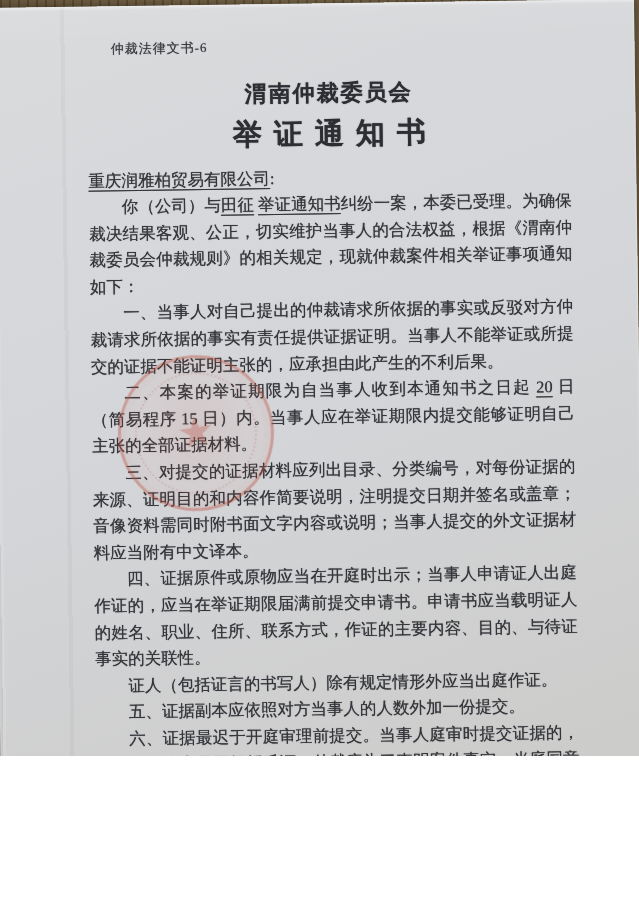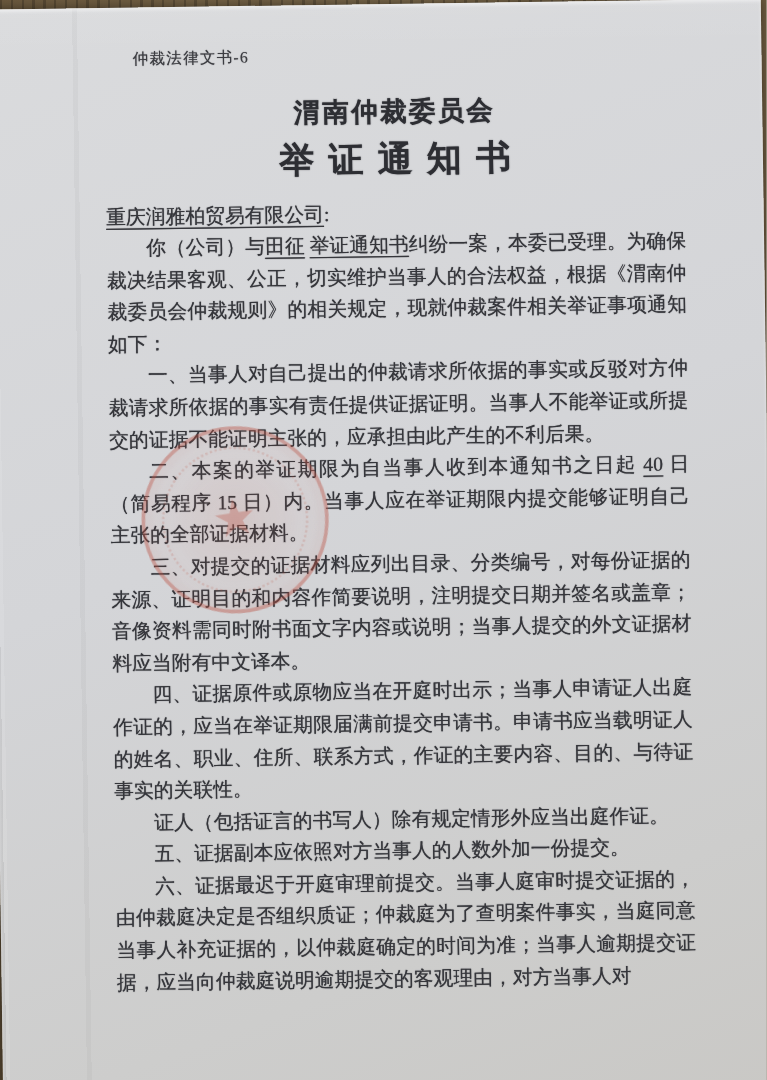--- a/index.html
+++ b/index.html
@@ -1,21 +1,21 @@
 <!DOCTYPE html>
 <html><head>
 <meta charset="utf-8">
 <style>
   html,body{margin:0;padding:0;}
   body{
     width:639px;height:900px;overflow:hidden;
     font-family:"Liberation Serif","DejaVu Serif",serif;
   }
   .scene{
-    position:relative;width:639px;height:900px;overflow:hidden;
+    position:relative;width:639px;height:756px;overflow:hidden;
     background:
       repeating-linear-gradient(90deg, rgba(0,0,0,0.20) 0 2px, rgba(0,0,0,0) 2px 9px),
       linear-gradient(90deg,#6a583d 0%, #7b694c 55%, #6e5c41 100%);
   }
   .paper{
     position:absolute;left:-10px;top:8px;width:644px;height:920px;
     transform:rotate(-0.8deg);transform-origin:0 0;
     background:
       linear-gradient(180deg, rgba(255,255,255,0.05) 0, rgba(0,0,0,0) 40px),
       linear-gradient(90deg, rgba(0,0,0,0.05) 0 3px, rgba(255,255,255,0.10) 3px 6px, rgba(0,0,0,0) 6px 70px, rgba(0,0,0,0.03) 70px 74px, rgba(0,0,0,0) 74px 100%),
@@ -77,21 +77,21 @@
       <div class="org-title">渭南仲裁委员会</div>
 
       <div class="doc-title">举证通知书</div>
 
       <div class="addressee"><span class="u">重庆润雅柏贸易有限公司</span><span>:</span></div>
 
       <p><span>你（公司）与</span><span class="u">田征</span><span> </span><span class="u">举证通知书</span><span>纠纷一案，本委已受理。为确保裁决结果客观、公正，切实维护当事人的合法权益，根据《渭南仲裁委员会仲裁规则》的相关规定，现就仲裁案件相关举证事项通知如下：</span></p>
 
       <p>一、当事人对自己提出的仲裁请求所依据的事实或反驳对方仲裁请求所依据的事实有责任提供证据证明。当事人不能举证或所提交的证据不能证明主张的，应承担由此产生的不利后果。</p>
 
-      <p><span>二、本案的举证期限为自当事人收到本通知书之日起 </span><span class="u">40</span><span> 日（简易程序 15 日）内。当事人应在举证期限内提交能够证明自己主张的全部证据材料。</span></p>
+      <p><span>二、本案的举证期限为自当事人收到本通知书之日起 </span><span class="u">20</span><span> 日（简易程序 15 日）内。当事人应在举证期限内提交能够证明自己主张的全部证据材料。</span></p>
 
       <p>三、对提交的证据材料应列出目录、分类编号，对每份证据的来源、证明目的和内容作简要说明，注明提交日期并签名或盖章；音像资料需同时附书面文字内容或说明；当事人提交的外文证据材料应当附有中文译本。</p>
 
       <p>四、证据原件或原物应当在开庭时出示；当事人申请证人出庭作证的，应当在举证期限届满前提交申请书。申请书应当载明证人的姓名、职业、住所、联系方式，作证的主要内容、目的、与待证事实的关联性。</p>
 
       <p>证人（包括证言的书写人）除有规定情形外应当出庭作证。</p>
 
       <p>五、证据副本应依照对方当事人的人数外加一份提交。</p>
 
       <p>六、证据最迟于开庭审理前提交。当事人庭审时提交证据的，由仲裁庭决定是否组织质证；仲裁庭为了查明案件事实，当庭同意当事人补充证据的，以仲裁庭确定的时间为准；当事人逾期提交证据，应当向仲裁庭说明逾期提交的客观理由，对方当事人对</p>

